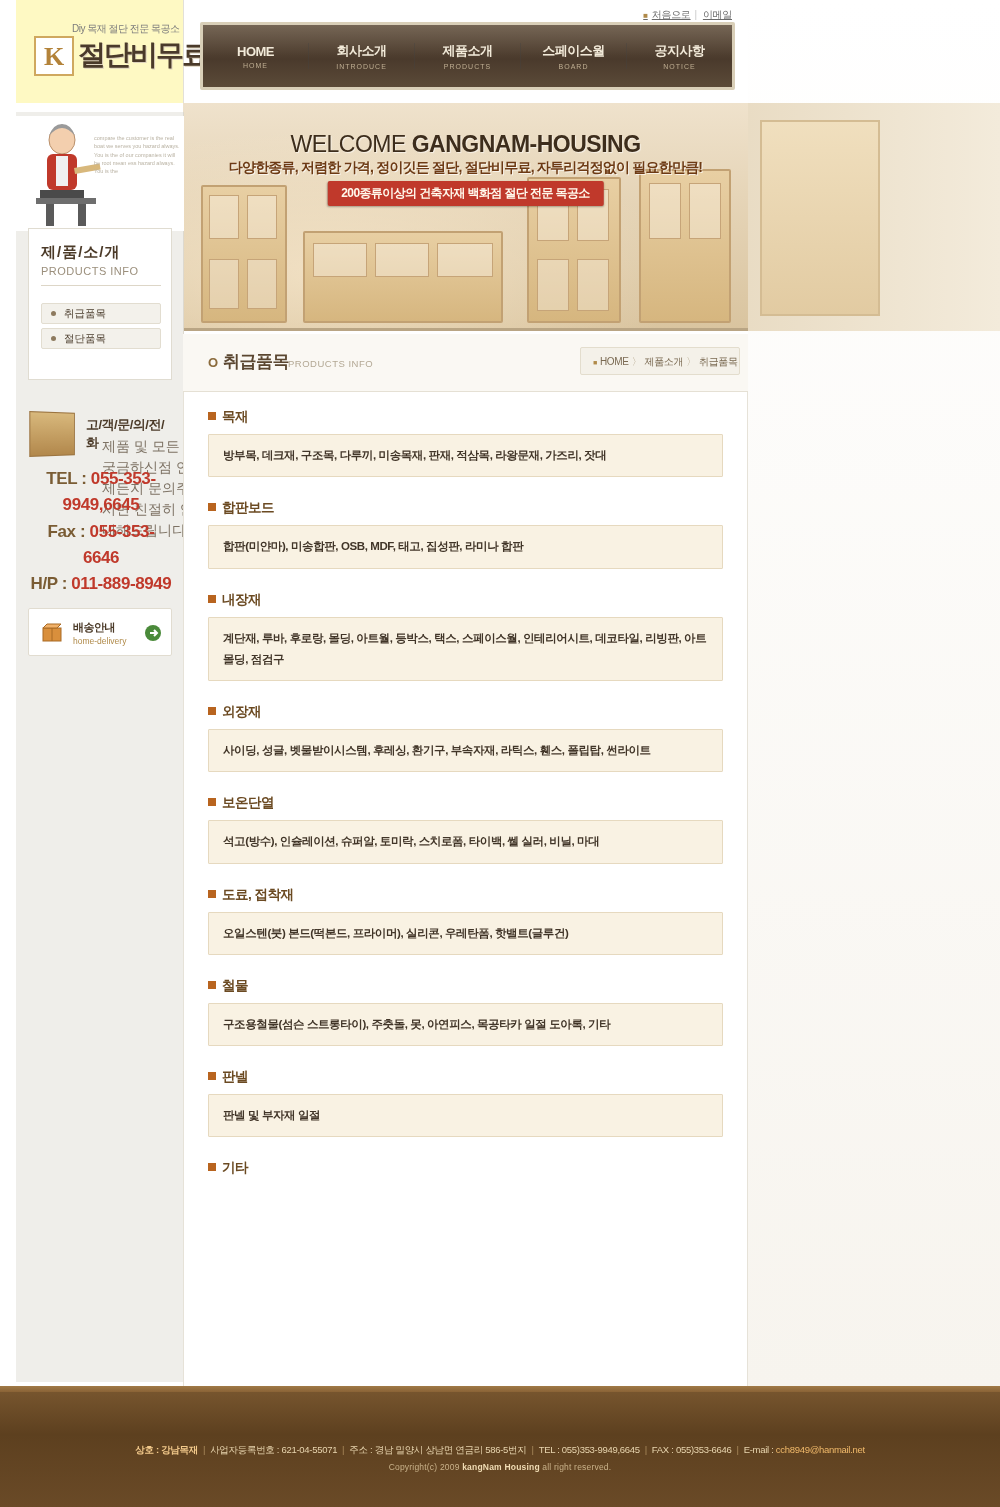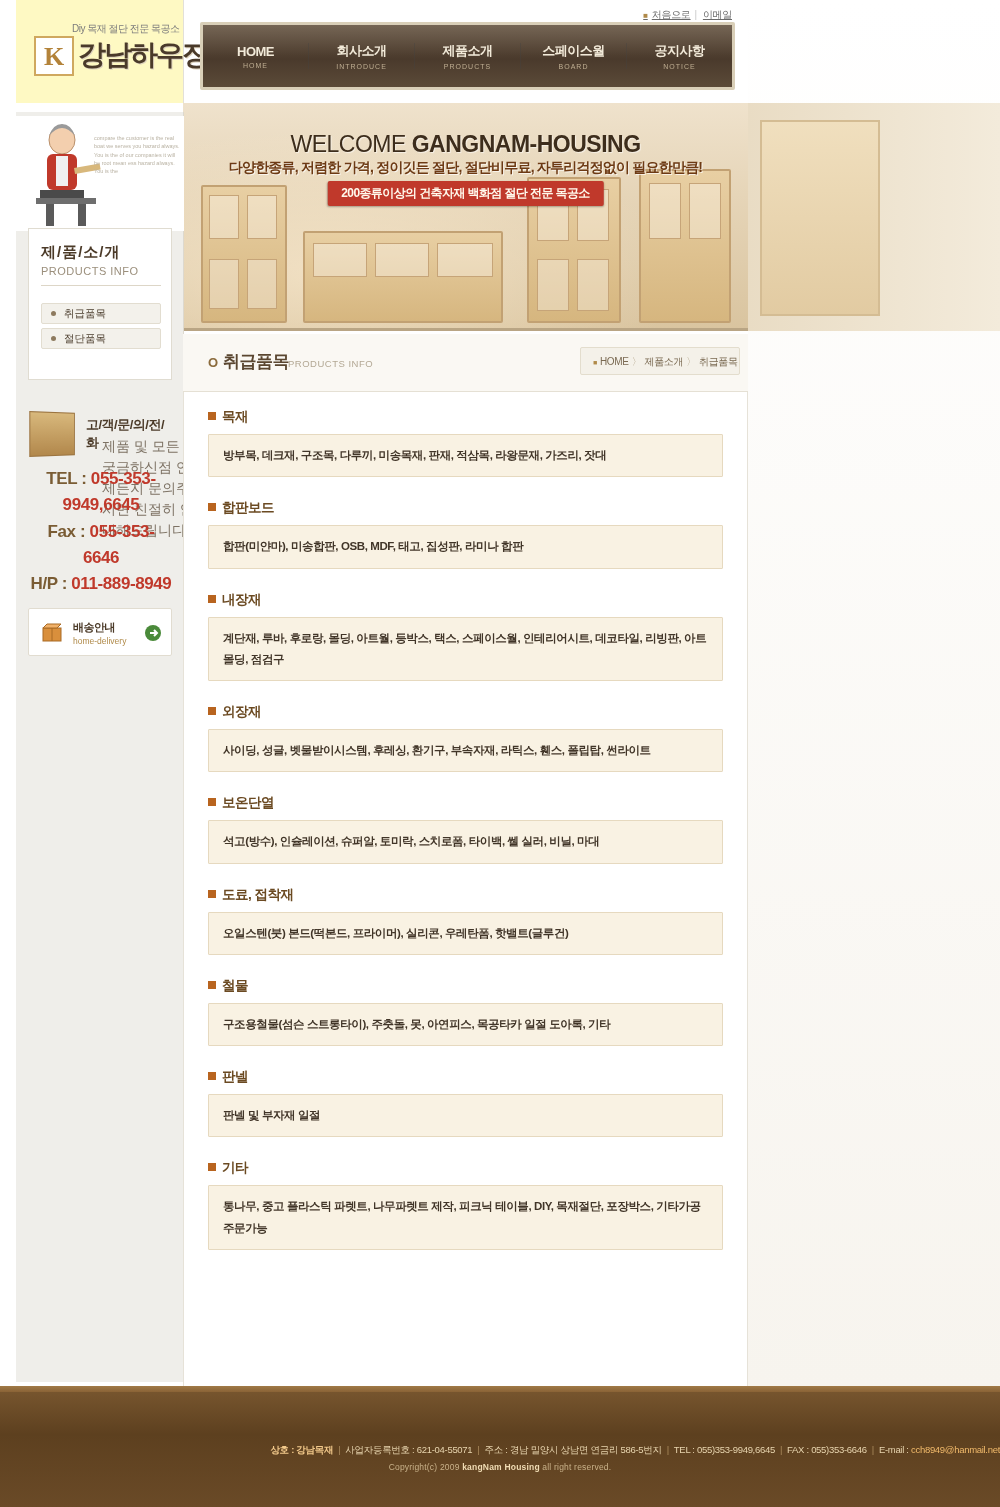--- a/index.html
+++ b/index.html
@@ -228,21 +228,21 @@
   
   .footer {
     position: absolute; left: 0; top: 1386px; width: 1000px; height: 121px;
     background: linear-gradient(#7a5830, #5d401f 40%, #6a4a27);
   }
   .footer .strip {
     position: absolute; left: 0; top: 0; width: 1000px; height: 6px;
     background: linear-gradient(#a07a47, #8a6336);
   }
   .foot-line {
-    position: absolute; left: 0; right: 0; top: 58px; text-align: right;
+    position: absolute; left: 0; right: 0; top: 58px; text-align: center;
     font-size: 9.5px; color: #e7d4ae; letter-spacing: -0.3px;
   }
   .foot-line .k { color: #f2c98b; font-weight: bold; }
   .foot-line .bar { color: #a98a5c; margin: 0 5px; }
   .foot-line a { color: #f0b96a; text-decoration: none; }
   .copy {
     position: absolute; left: 0; right: 0; top: 76px; text-align: center;
     font-size: 8.5px; color: #c9b28a; letter-spacing: 0.2px;
   }
   .copy b { color: #f0dcb4; }
@@ -258,21 +258,21 @@
   <div class="lbar"></div>
 
   <div class="topstrip"></div>
   <div class="util">
     <span class="dot">■</span><a>처음으로</a><span class="sep">|</span><a>이메일</a>
   </div>
 
   <div class="logo-box">
     <div class="logo-tag">Diy 목재 절단 전문 목공소</div>
     <div class="logo-k">K</div>
-    <div class="logo-text">강남하우징</div>
+    <div class="logo-text">절단비무료</div>
   </div>
 
   <div class="nav">
     <div class="nav-item">
       <span class="ko">HOME</span>
       <span class="en">HOME</span>
     </div>
     <div class="nav-sep"></div>
     <div class="nav-item">
       <span class="ko">회사소개</span>
@@ -422,21 +422,20 @@
     <div class="sec">
       <div class="sec-title">철물</div>
       <div class="sec-body">구조용철물(섬슨 스트롱타이), 주춧돌, 못, 아연피스, 목공타카 일절 도아록, 기타</div>
     </div>
     <div class="sec">
       <div class="sec-title">판넬</div>
       <div class="sec-body">판넬 및 부자재 일절</div>
     </div>
     <div class="sec">
       <div class="sec-title">기타</div>
-      <div class="sec-body">통나무, 중고 플라스틱 파렛트, 나무파렛트 제작, 피크닉 테이블, DIY, 목재절단, 포장박스, 기타가공 주문가능</div>
     </div>
   </div>
 
   <div class="footer">
     <div class="strip"></div>
     <div class="foot-line">
       <span class="k">상호 : </span><span class="k">강남목재</span><span class="bar">|</span><span>사업자등록번호 : </span><span>621-04-55071</span><span class="bar">|</span><span>주소 : </span><span>경남 밀양시 상남면 연금리 586-5번지</span><span class="bar">|</span><span>TEL : </span><span>055)353-9949,6645</span><span class="bar">|</span><span>FAX : </span><span>055)353-6646</span><span class="bar">|</span><span>E-mail : </span><a>cch8949@hanmail.net</a>
     </div>
     <div class="copy">
       <span>Copyright(c) 2009 </span><b>kangNam Housing</b><span> all right reserved.</span>

